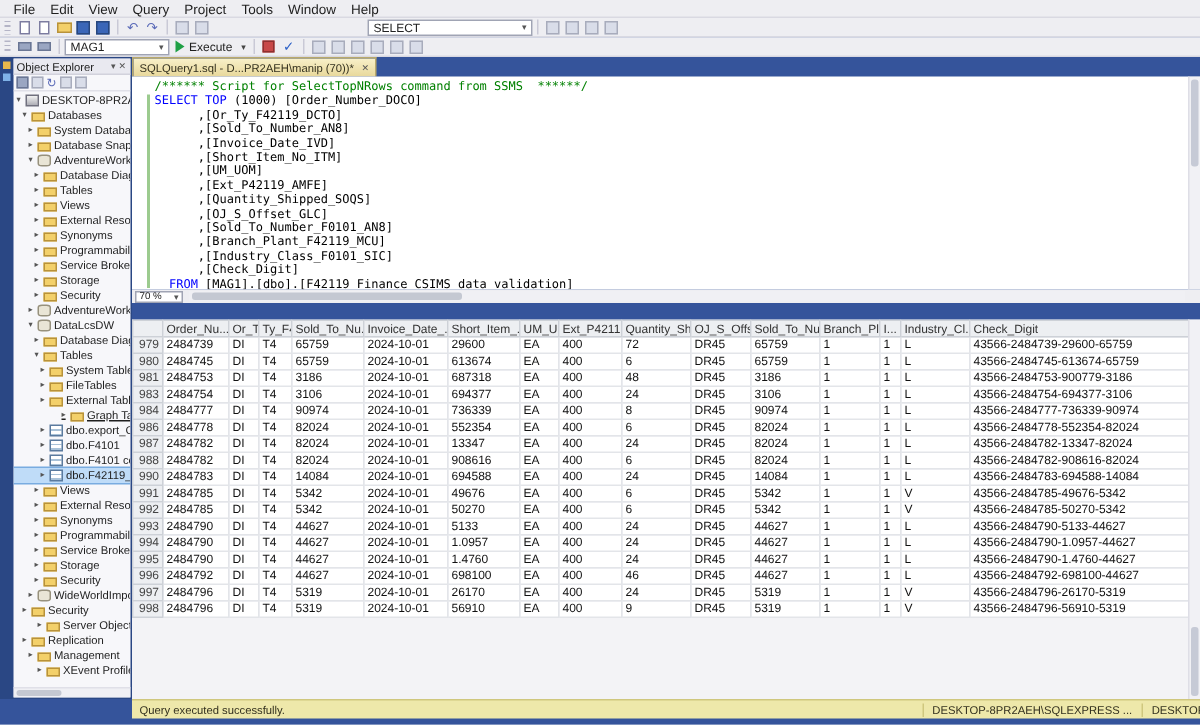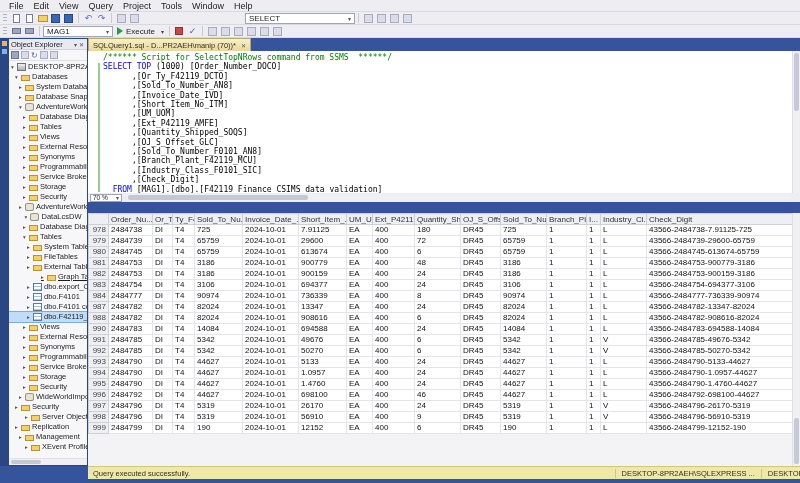--- a/index.html
+++ b/index.html
@@ -291,21 +291,21 @@
         <div class="tnode" style="padding-left: 14px;">
           <span class="tglyph">▸</span>
           <span class="tico ti-folder"></span>
           <span>Security</span>
         </div>
         <div class="tnode" style="padding-left: 10px;">
           <span class="tglyph">▸</span>
           <span class="tico ti-db"></span>
           <span>AdventureWorksDW2017</span>
         </div>
-        <div class="tnode" style="padding-left: 10px; justify-content: center;">
+        <div class="tnode" style="padding-left: 10px;">
           <span class="tglyph">▾</span>
           <span class="tico ti-db"></span>
           <span>DataLcsDW</span>
         </div>
         <div class="tnode" style="padding-left: 14px;">
           <span class="tglyph">▸</span>
           <span class="tico ti-folder"></span>
           <span>Database Diagrams</span>
         </div>
         <div class="tnode" style="padding-left: 14px;">
@@ -468,38 +468,20 @@
               <th style="width: 40px;">OJ_S_Offset...</th>
               <th style="width: 46px;">Sold_To_Nua...</th>
               <th style="width: 40px;">Branch_Pla...</th>
               <th style="width: 14px;">I...</th>
               <th style="width: 46px;">Industry_Cl...</th>
               <th style="width: 146px;">Check_Digit</th>
             </tr>
           </thead>
         <tbody id="gbody">
             <tr>
-              <td class="rh">978</td>
-              <td>2484738</td>
-              <td>DI</td>
-              <td>T4</td>
-              <td>725</td>
-              <td>2024-10-01</td>
-              <td>7.91125</td>
-              <td>EA</td>
-              <td>400</td>
-              <td>180</td>
-              <td>DR45</td>
-              <td>725</td>
-              <td>1</td>
-              <td>1</td>
-              <td>L</td>
-              <td>43566-2484738-7.91125-725</td>
-            </tr>
-            <tr>
               <td class="rh">979</td>
               <td>2484739</td>
               <td>DI</td>
               <td>T4</td>
               <td>65759</td>
               <td>2024-10-01</td>
               <td>29600</td>
               <td>EA</td>
               <td>400</td>
               <td>72</td>
@@ -528,48 +510,30 @@
               <td>L</td>
               <td>43566-2484745-613674-65759</td>
             </tr>
             <tr>
               <td class="rh">981</td>
               <td>2484753</td>
               <td>DI</td>
               <td>T4</td>
               <td>3186</td>
               <td>2024-10-01</td>
-              <td>900779</td>
+              <td>687318</td>
               <td>EA</td>
               <td>400</td>
               <td>48</td>
               <td>DR45</td>
               <td>3186</td>
               <td>1</td>
               <td>1</td>
               <td>L</td>
               <td>43566-2484753-900779-3186</td>
-            </tr>
-            <tr>
-              <td class="rh">982</td>
-              <td>2484753</td>
-              <td>DI</td>
-              <td>T4</td>
-              <td>3186</td>
-              <td>2024-10-01</td>
-              <td>900159</td>
-              <td>EA</td>
-              <td>400</td>
-              <td>24</td>
-              <td>DR45</td>
-              <td>3186</td>
-              <td>1</td>
-              <td>1</td>
-              <td>L</td>
-              <td>43566-2484753-900159-3186</td>
             </tr>
             <tr>
               <td class="rh">983</td>
               <td>2484754</td>
               <td>DI</td>
               <td>T4</td>
               <td>3106</td>
               <td>2024-10-01</td>
               <td>694377</td>
               <td>EA</td>
@@ -594,20 +558,38 @@
               <td>400</td>
               <td>8</td>
               <td>DR45</td>
               <td>90974</td>
               <td>1</td>
               <td>1</td>
               <td>L</td>
               <td>43566-2484777-736339-90974</td>
             </tr>
             <tr>
+              <td class="rh">986</td>
+              <td>2484778</td>
+              <td>DI</td>
+              <td>T4</td>
+              <td>82024</td>
+              <td>2024-10-01</td>
+              <td>552354</td>
+              <td>EA</td>
+              <td>400</td>
+              <td>6</td>
+              <td>DR45</td>
+              <td>82024</td>
+              <td>1</td>
+              <td>1</td>
+              <td>L</td>
+              <td>43566-2484778-552354-82024</td>
+            </tr>
+            <tr>
               <td class="rh">987</td>
               <td>2484782</td>
               <td>DI</td>
               <td>T4</td>
               <td>82024</td>
               <td>2024-10-01</td>
               <td>13347</td>
               <td>EA</td>
               <td>400</td>
               <td>24</td>
@@ -790,38 +772,20 @@
               <td>56910</td>
               <td>EA</td>
               <td>400</td>
               <td>9</td>
               <td>DR45</td>
               <td>5319</td>
               <td>1</td>
               <td>1</td>
               <td>V</td>
               <td>43566-2484796-56910-5319</td>
-            </tr>
-            <tr>
-              <td class="rh">999</td>
-              <td>2484799</td>
-              <td>DI</td>
-              <td>T4</td>
-              <td>190</td>
-              <td>2024-10-01</td>
-              <td>12152</td>
-              <td>EA</td>
-              <td>400</td>
-              <td>6</td>
-              <td>DR45</td>
-              <td>190</td>
-              <td>1</td>
-              <td>1</td>
-              <td>L</td>
-              <td>43566-2484799-12152-190</td>
             </tr>
           </tbody>
       </table>
       <div class="vscroll gscroll">
           <div class="vthumb" style="bottom:2px;height:46px;"></div>
         </div>
     </div>
   </div>
 
   <div class="qstatus">

